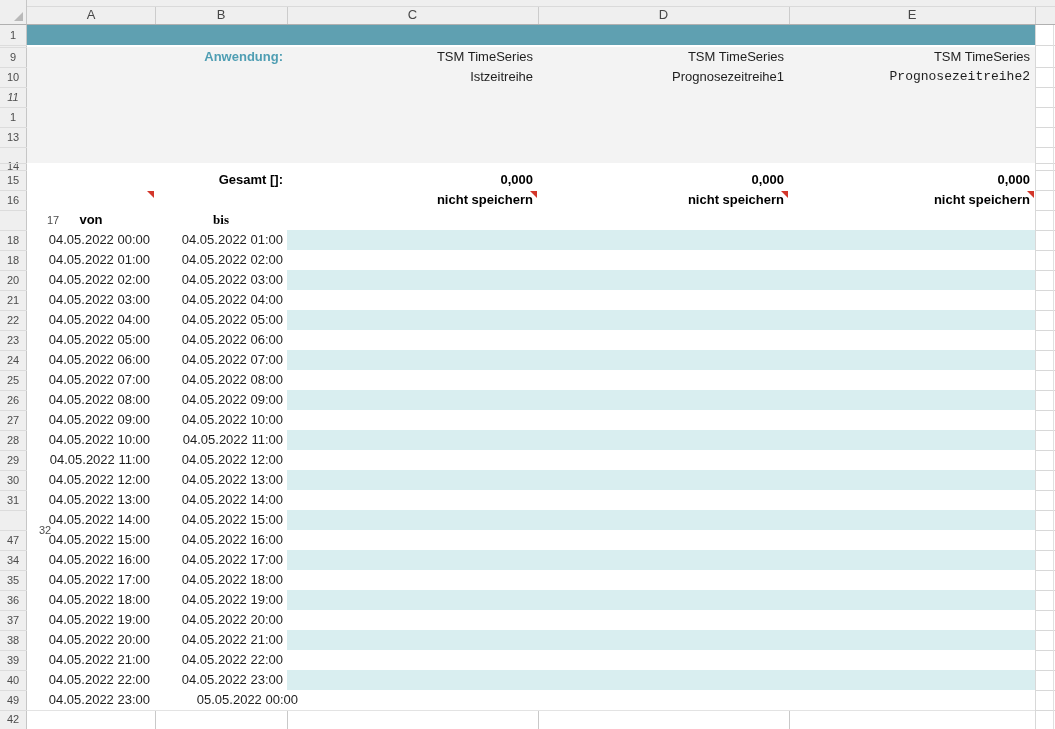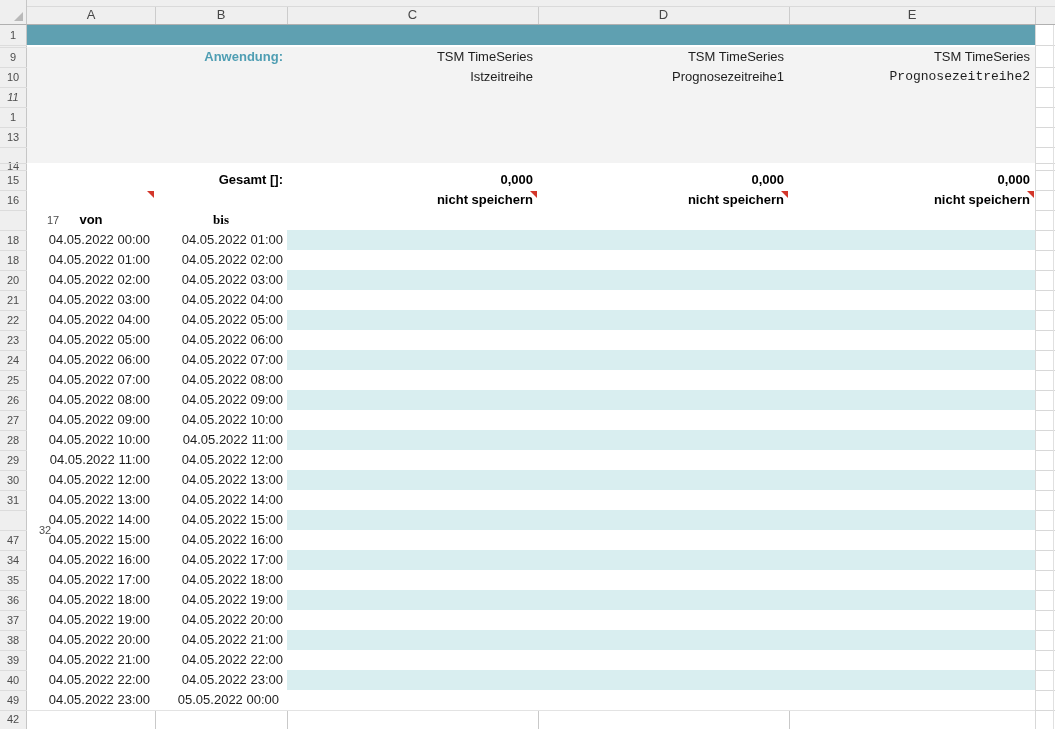--- a/index.html
+++ b/index.html
@@ -161,21 +161,21 @@
         <div class="cell right" style="left: 155px; width: 128px; top: 590px;">04.05.2022 19:00</div>
         <div class="cell right" style="left: 27px; width: 123px; top: 610px;">04.05.2022 19:00</div>
         <div class="cell right" style="left: 155px; width: 128px; top: 610px;">04.05.2022 20:00</div>
         <div class="cell right" style="left: 27px; width: 123px; top: 630px;">04.05.2022 20:00</div>
         <div class="cell right" style="left: 155px; width: 128px; top: 630px;">04.05.2022 21:00</div>
         <div class="cell right" style="left: 27px; width: 123px; top: 650px;">04.05.2022 21:00</div>
         <div class="cell right" style="left: 155px; width: 128px; top: 650px;">04.05.2022 22:00</div>
         <div class="cell right" style="left: 27px; width: 123px; top: 670px;">04.05.2022 22:00</div>
         <div class="cell right" style="left: 155px; width: 128px; top: 670px;">04.05.2022 23:00</div>
         <div class="cell right" style="left: 27px; width: 123px; top: 690px;">04.05.2022 23:00</div>
-        <div class="cell right" style="left: 151px; width: 128px; top: 690px;">05.05.2022 00:00</div>
+        <div class="cell right" style="left: 170px; width: 128px; top: 690px;">05.05.2022 00:00</div>
       </div>
     <div id="layer-flags">
         <div class="flag" style="left: 147px; top: 191px;"></div>
         <div class="flag" style="left: 530px; top: 191px;"></div>
         <div class="flag" style="left: 781px; top: 191px;"></div>
         <div class="flag" style="left: 1027px; top: 191px;"></div>
       </div>
   </div>
 
   <div class="row-band" id="rowBand">

